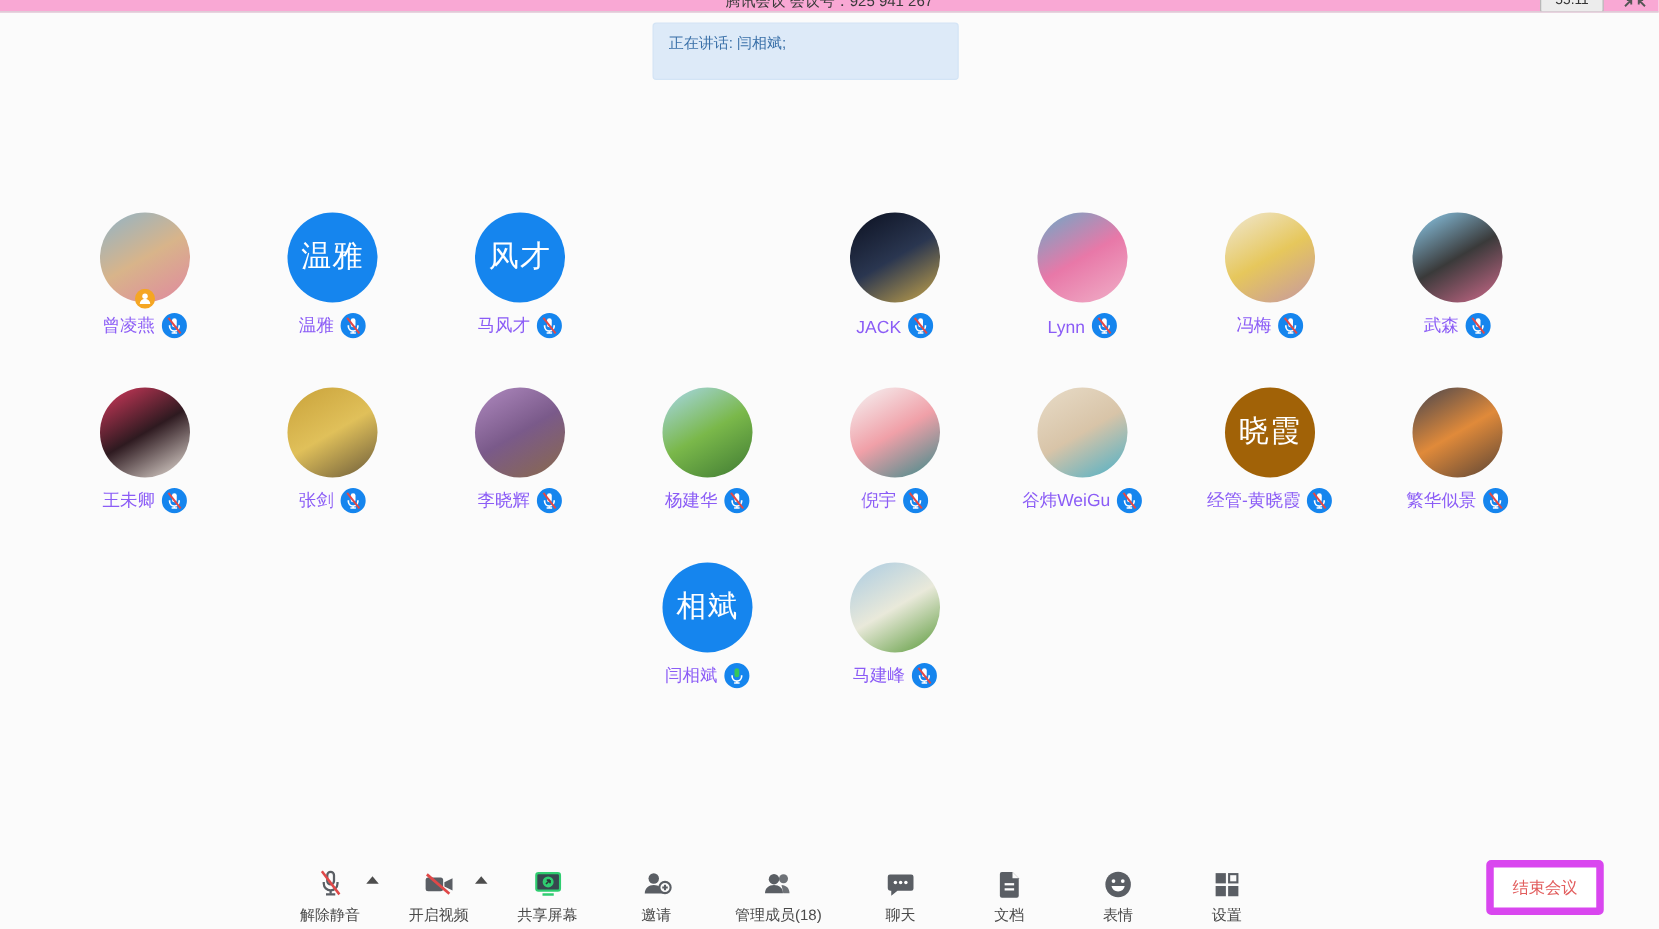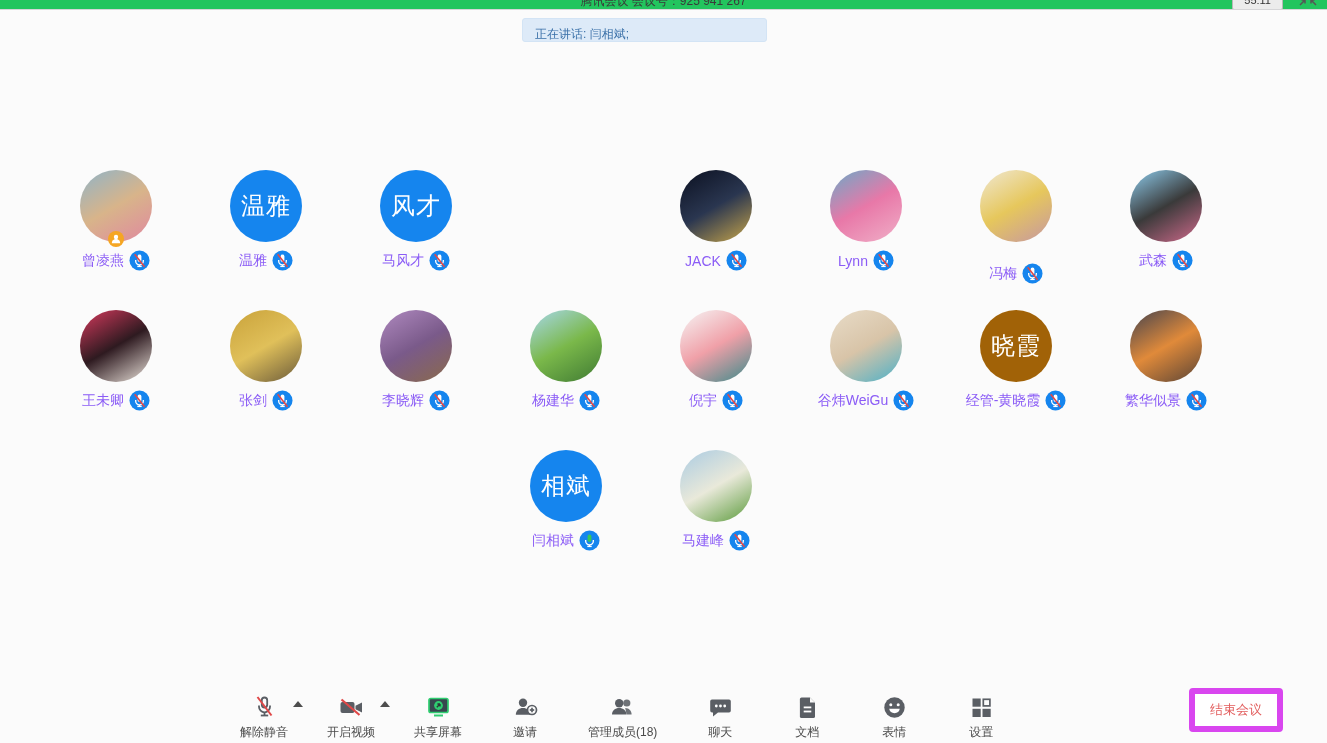--- a/index.html
+++ b/index.html
@@ -5,37 +5,37 @@
   html,body{margin:0;padding:0;}
   body{
     width:1327px;height:743px;overflow:hidden;position:relative;
     background:#fbfbfb;
     font-family:"Liberation Sans","DejaVu Sans",sans-serif;
     -webkit-font-smoothing:antialiased;
   }
   
   .titlebar{
     position:absolute;top:0;left:0;right:0;height:9px;
-    background:#22c55e;border-bottom:1px solid #d6d6d8;overflow:hidden;z-index:5;
+    background:#f9a8d4;border-bottom:1px solid #d6d6d8;overflow:hidden;z-index:5;
   }
   .titlebar .title{
     position:absolute;top:-7px;left:0;width:100%;text-align:center;
     font-size:12px;color:#3a3a3a;white-space:nowrap;
   }
   .titlebar .timer{
     position:absolute;top:-9px;right:44px;height:17px;line-height:17px;
     padding:0 11px;background:#ececec;border:1px solid #b8b8b8;border-radius:2px;
     font-size:11px;color:#333;
   }
   .titlebar .fs{
     position:absolute;top:-6px;right:8px;width:22px;height:14px;color:#555;
   }
   
   .banner{
-    position:absolute;left:522px;top:18px;width:245px;height:24px;
+    position:absolute;left:522px;top:18px;width:245px;height:46px;
     background:#ddeaf8;border:1px solid #d3e4f5;border-radius:3px;
     font-size:12px;color:#3a70a8;line-height:31px;box-sizing:border-box;
     padding-left:12px;z-index:4;
   }
   
   .grid{
     position:absolute;left:41px;top:170px;width:1200px;
     display:grid;grid-template-columns:repeat(8,150px);grid-auto-rows:140px;
   }
   .cell{display:flex;flex-direction:column;align-items:center;}
@@ -190,21 +190,21 @@
     <circle cx="11" cy="11" r="10.5" fill="#1585ee"></circle>
     <rect x="9" y="4.8" width="4" height="7.6" rx="2" fill="#ffffff"></rect>
     <path d="M7 10.6v.9a4 4 0 0 0 8 0v-.9" stroke="#fff" stroke-width="1.4" fill="none"></path>
     <line x1="11" y1="15.7" x2="11" y2="17.2" stroke="#fff" stroke-width="1.4"></line>
     <line x1="8.7" y1="17.2" x2="13.3" y2="17.2" stroke="#fff" stroke-width="1.4"></line>
     <line x1="6" y1="4.5" x2="16.2" y2="17.5" stroke="#e04848" stroke-width="1.7"></line>
           </svg>
         </span>
     </div>
   </div>
-    <div class="cell" style="grid-area: 1 / 7; gap: 13px;">
+    <div class="cell" style="grid-area: 1 / 7;">
     <div class="avatar" style="background: linear-gradient(150deg, rgb(240, 232, 212), rgb(230, 199, 92), rgb(198, 151, 162));">
       <span class="avatar-text"></span>
 
     </div>
     <div class="name-row">
       <span class="pname">冯梅</span>
       <span class="mic">
           <svg viewBox="0 0 22 22" width="21" height="21">
     <circle cx="11" cy="11" r="10.5" fill="#1585ee"></circle>
     <rect x="9" y="4.8" width="4" height="7.6" rx="2" fill="#ffffff"></rect>

